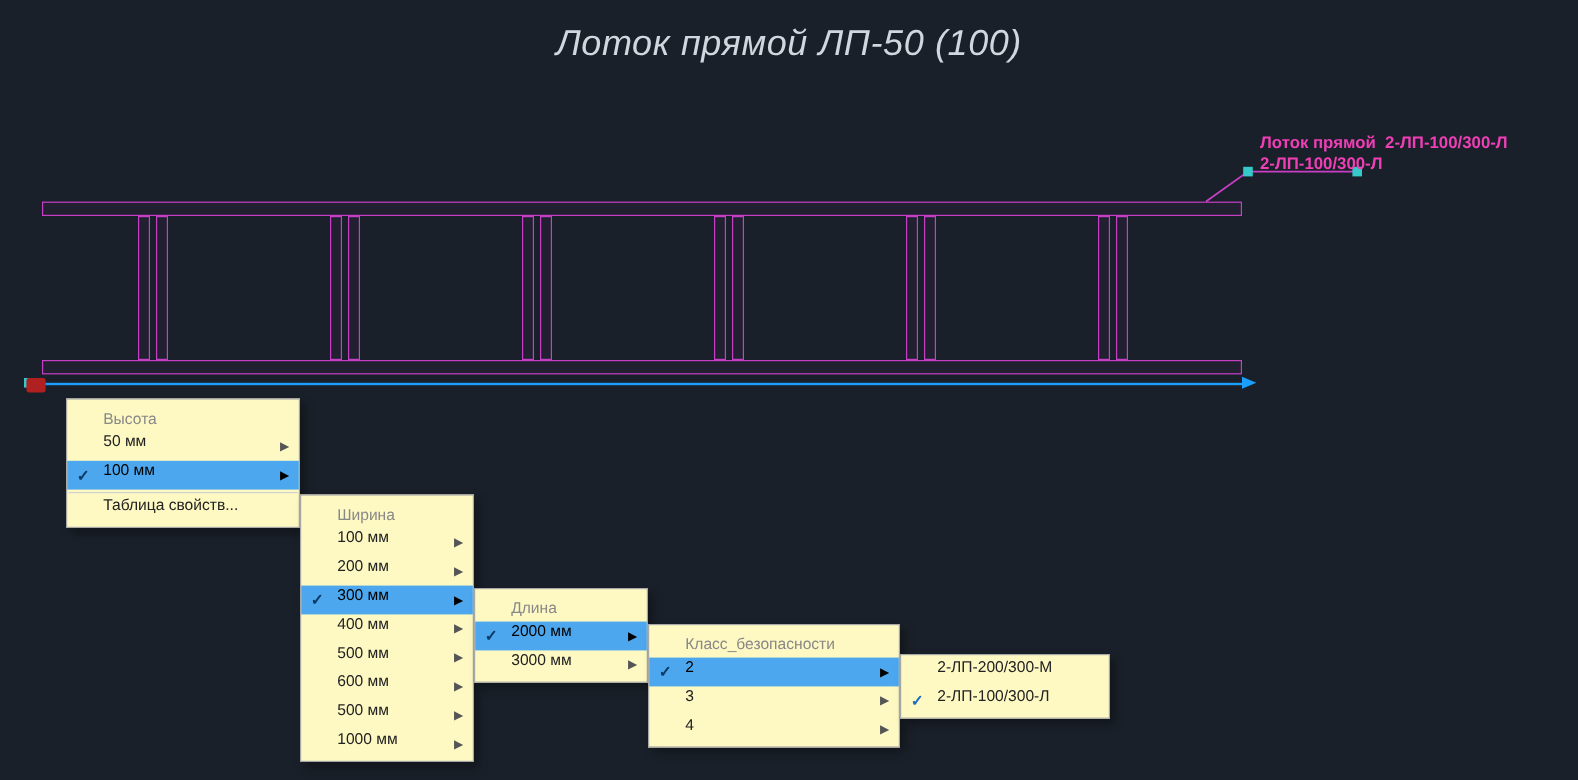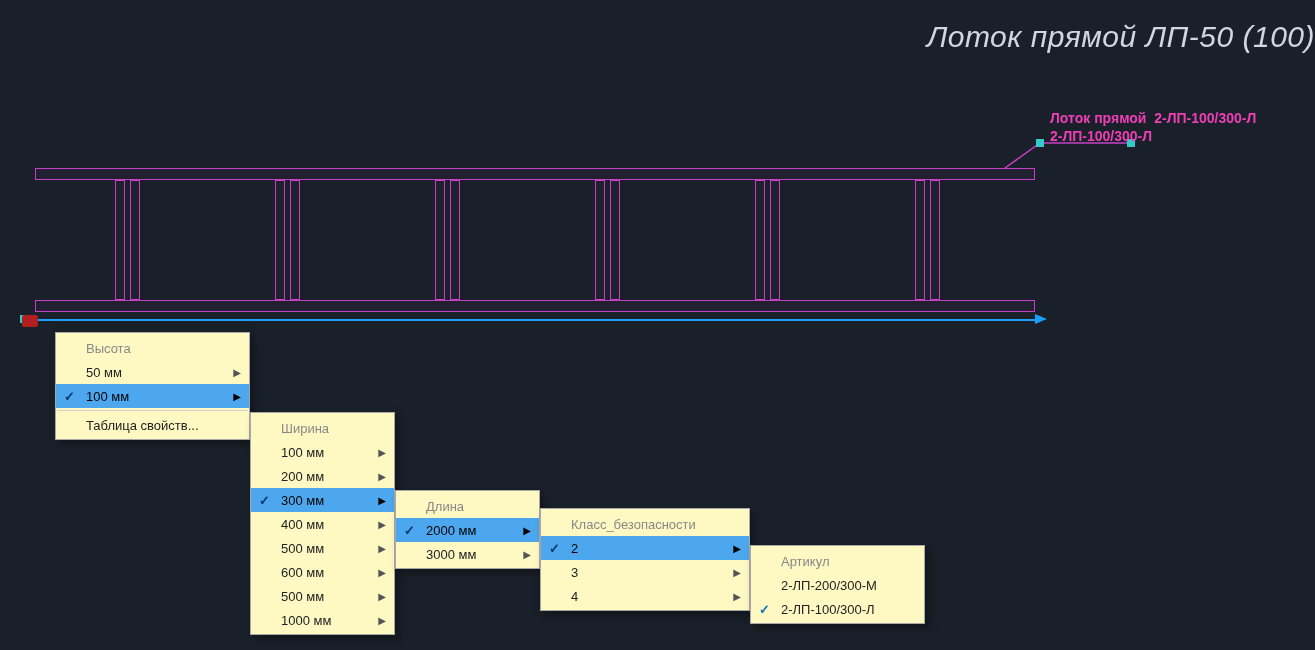--- a/index.html
+++ b/index.html
@@ -5,21 +5,21 @@
   * { box-sizing: border-box; margin: 0; padding: 0; }
   html, body { width: 1315px; height: 650px; overflow: hidden; }
   body {
     background: #1a2029;
     font-family: "Segoe UI", Arial, sans-serif;
     position: relative;
   }
   .title {
     position: absolute;
     top: 20px; left: 0; width: 100%;
-    text-align: right;
+    text-align: center;
     color: #d0d7de;
     font-family: "Segoe UI", Arial, sans-serif;
     font-style: italic;
     font-size: 30px;
     letter-spacing: 0.5px;
   }
   
   .drawing { position: absolute; left: 0; top: 0; width: 1315px; height: 524px; pointer-events: none; }
   .rail {
     position: absolute;
@@ -59,21 +59,21 @@
     color: #222;
     padding: 2px 0;
   }
   .menu .header {
     color: #888;
     padding: 6px 10px 4px 30px;
     font-size: 13px;
   }
   .menu .item {
     display: flex;
-    align-items: center;
+    align-items: flex-start;
     height: 24px;
     padding: 0 20px 0 30px;
     position: relative;
     white-space: nowrap;
   }
   .menu .item .chev {
     position: absolute; right: 8px; top: 50%; transform: translateY(-50%);
     font-size: 10px; color: #555;
   }
   .menu .item.sel { background: #4da7ee; color: #000; }
@@ -184,39 +184,38 @@
       <span class="check">✓</span>
       <span>2000 мм</span>
       <span class="chev">▶</span>
     </div>
   <div class="item">
       <span>3000 мм</span>
       <span class="chev">▶</span>
     </div>
 </div>
 
-<div class="menu" style="left:540px; top:508px; width:210px;">
+<div class="menu" style="left:540px; top:520px; width:210px;">
   <div class="header">Класс_безопасности</div>
   <div class="item sel">
       <span class="check">✓</span>
       <span>2</span>
       <span class="chev">▶</span>
     </div>
   <div class="item">
       <span>3</span>
       <span class="chev">▶</span>
     </div>
   <div class="item">
       <span>4</span>
       <span class="chev">▶</span>
     </div>
 </div>
 
 <div class="menu" style="left:750px; top:545px; width:175px;">
-  <div class="header">Артикул</div>
   <div class="item">
       <span>2-ЛП-200/300-М</span>
     </div>
   <div class="item">
       <span class="check">✓</span>
       <span>2-ЛП-100/300-Л</span>
     </div>
 </div>
 
 </body></html>

